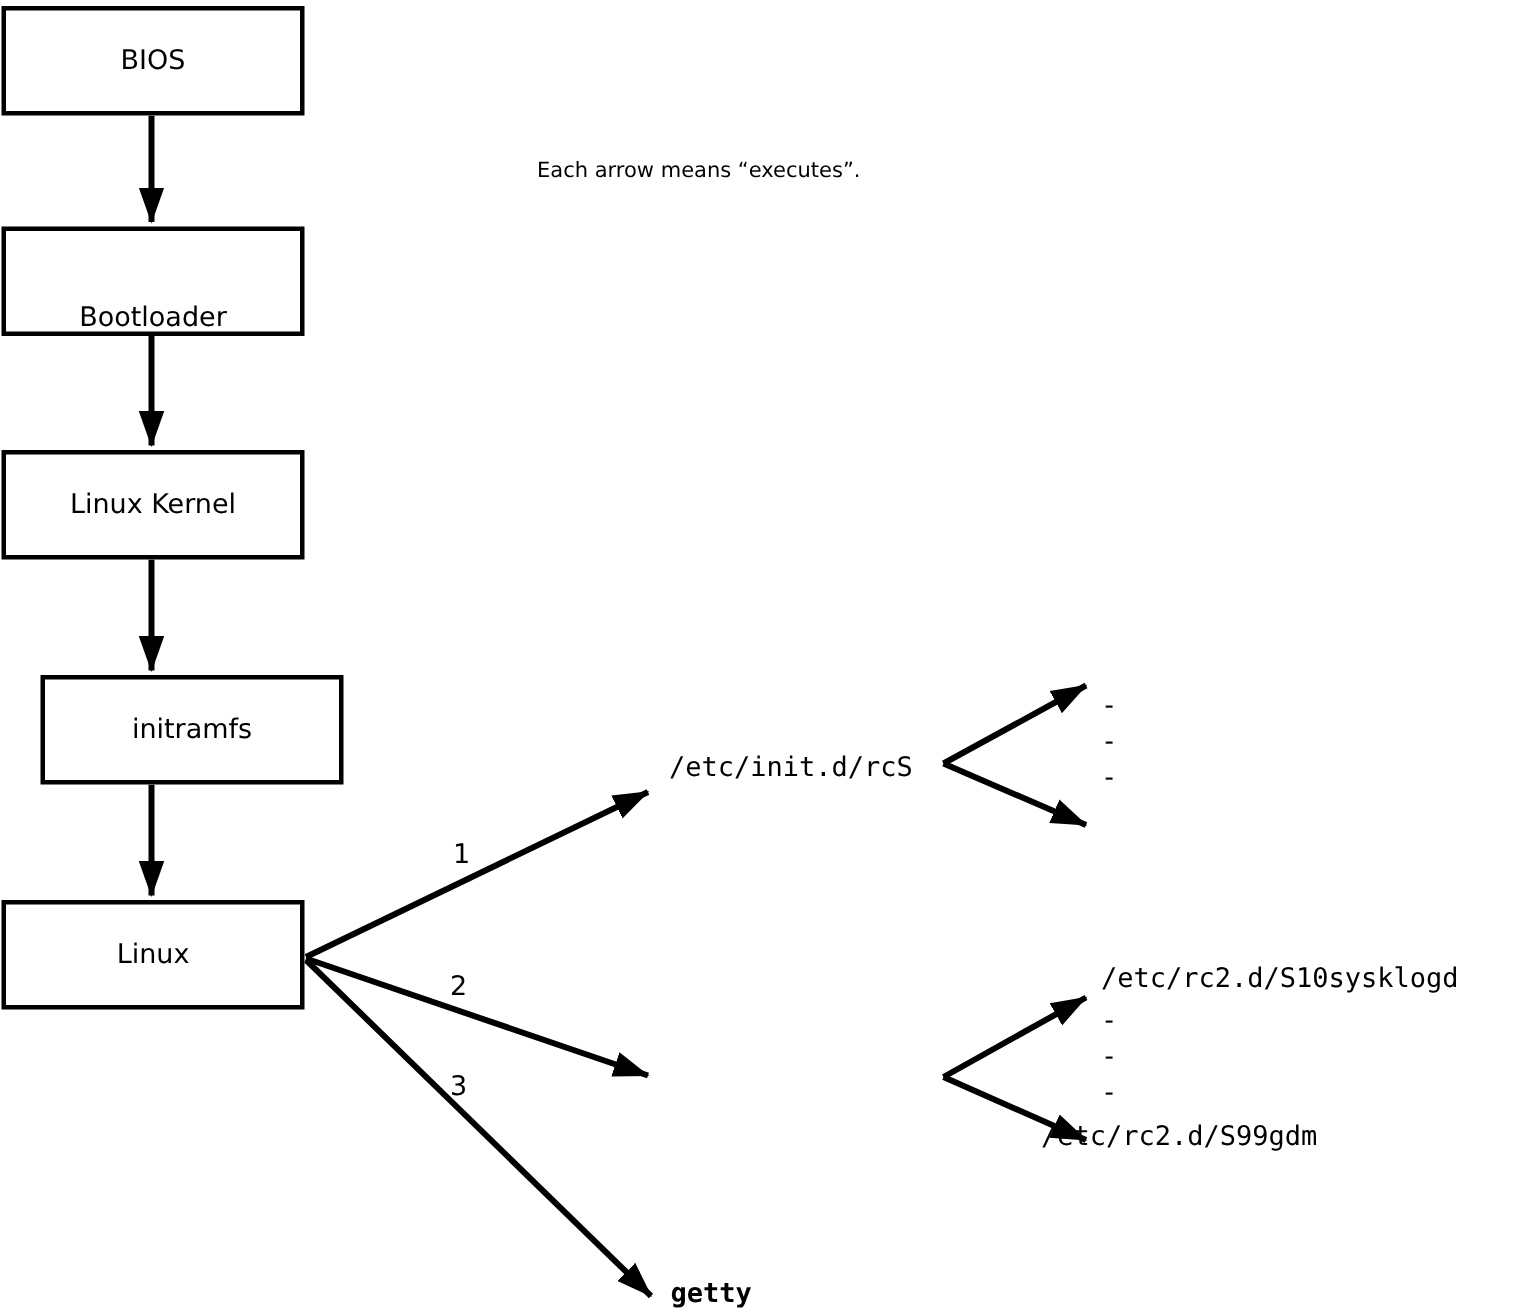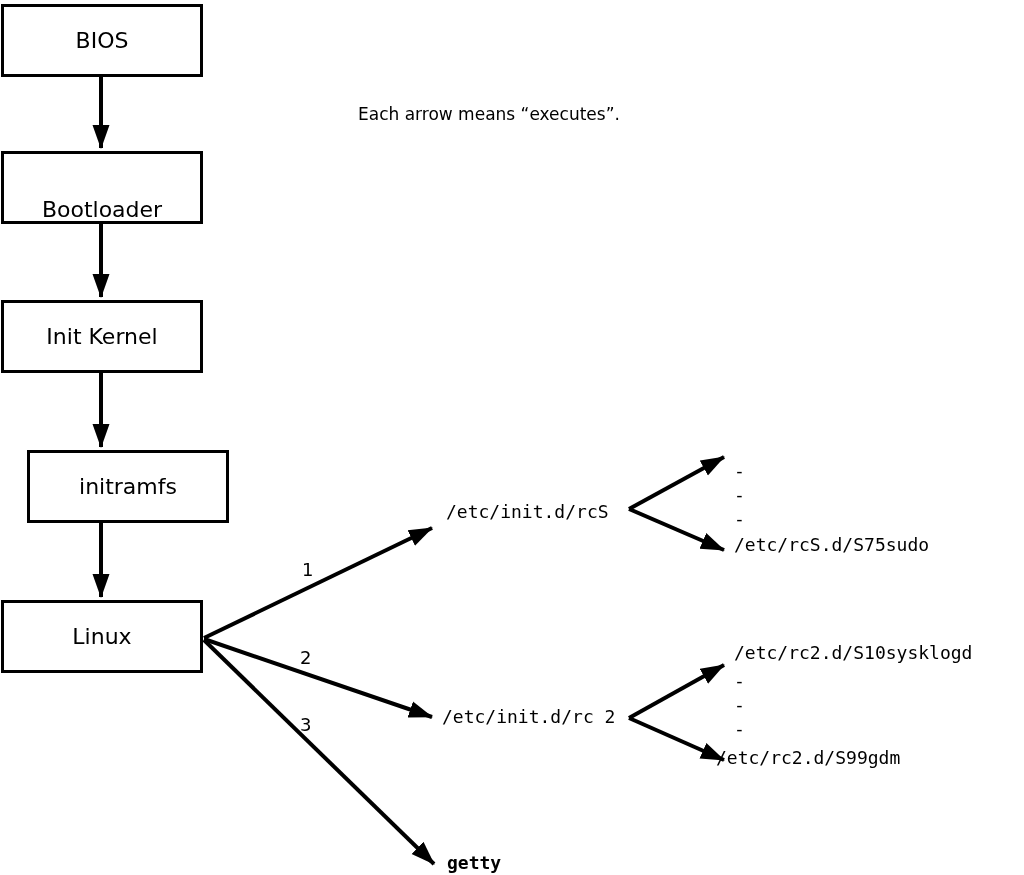--- a/index.html
+++ b/index.html
@@ -20,29 +20,29 @@
   .node-box {
     position: absolute;
     left: 1px;
     width: 196px;
     height: 67px;
     border: 3px solid #000000;
     background: #ffffff;
     display: flex;
     align-items: center;
     justify-content: center;
-    font-size: 22px;
+    font-size: 18px;
     line-height: 1;
     z-index: 2;
   }
   .note {
     position: absolute;
     left: 358px;
     top: 102px;
-    font-size: 17px;
+    font-size: 14px;
     height: 24px;
     line-height: 24px;
     white-space: pre;
   }
   .branch-num {
     position: absolute;
     font-size: 18px;
     height: 24px;
     line-height: 24px;
   }
@@ -71,21 +71,21 @@
   .f1-l0 { left: 734px; top: 433px; }
   .f1-l1 { left: 734px; top: 459px; }
   .f1-l2 { left: 734px; top: 483px; }
   .f1-l3 { left: 734px; top: 507px; }
   .f1-l4 { left: 734px; top: 533px; }
 
   .f2-l0 { left: 734px; top: 641px; }
   .f2-l1 { left: 734px; top: 669px; }
   .f2-l2 { left: 734px; top: 693px; }
   .f2-l3 { left: 734px; top: 717px; }
-  .f2-l4 { left: 716px; top: 746px; }
+  .f2-l4 { left: 694px; top: 746px; }
 </style>
 </head>
 <body>
 
 <div id="canvas">
 
   <svg id="arrow-layer" viewBox="0 0 1024 875" xmlns="http://www.w3.org/2000/svg">
     <defs>
       <marker id="ah" markerUnits="userSpaceOnUse" markerWidth="25" markerHeight="19" refX="23" refY="9.5" orient="auto">
         <path d="M0,1 L24,9.5 L0,18 Z" fill="#000000"></path>
@@ -110,41 +110,39 @@
 
   <div class="note">Each arrow means “executes”.</div>
 
   <div class="node-box box-bios">
     <span>BIOS</span>
   </div>
   <div class="node-box box-bootloader">
     <span>Bootloader</span>
   </div>
   <div class="node-box box-kernel">
-    <span>Init Kernel</span>
+    <span>Linux Kernel</span>
   </div>
   <div class="node-box box-initramfs">
     <span>initramfs</span>
   </div>
   <div class="node-box box-init">
     <span>Linux</span>
   </div>
 
   <div class="branch-num num-1">1</div>
   <div class="branch-num num-2">2</div>
   <div class="branch-num num-3">3</div>
 
   <div class="mono txt-rcs">/etc/init.d/rcS</div>
-  <div class="mono txt-rc2">/etc/init.d/rc 2</div>
   <div class="mono txt-getty">getty</div>
 
   <div class="mono f1-l1">-</div>
   <div class="mono f1-l2">-</div>
   <div class="mono f1-l3">-</div>
-  <div class="mono f1-l4">/etc/rcS.d/S75sudo</div>
 
   <div class="mono f2-l0">/etc/rc2.d/S10sysklogd</div>
   <div class="mono f2-l1">-</div>
   <div class="mono f2-l2">-</div>
   <div class="mono f2-l3">-</div>
   <div class="mono f2-l4">/etc/rc2.d/S99gdm</div>
 
 </div>
 
 </body></html>

